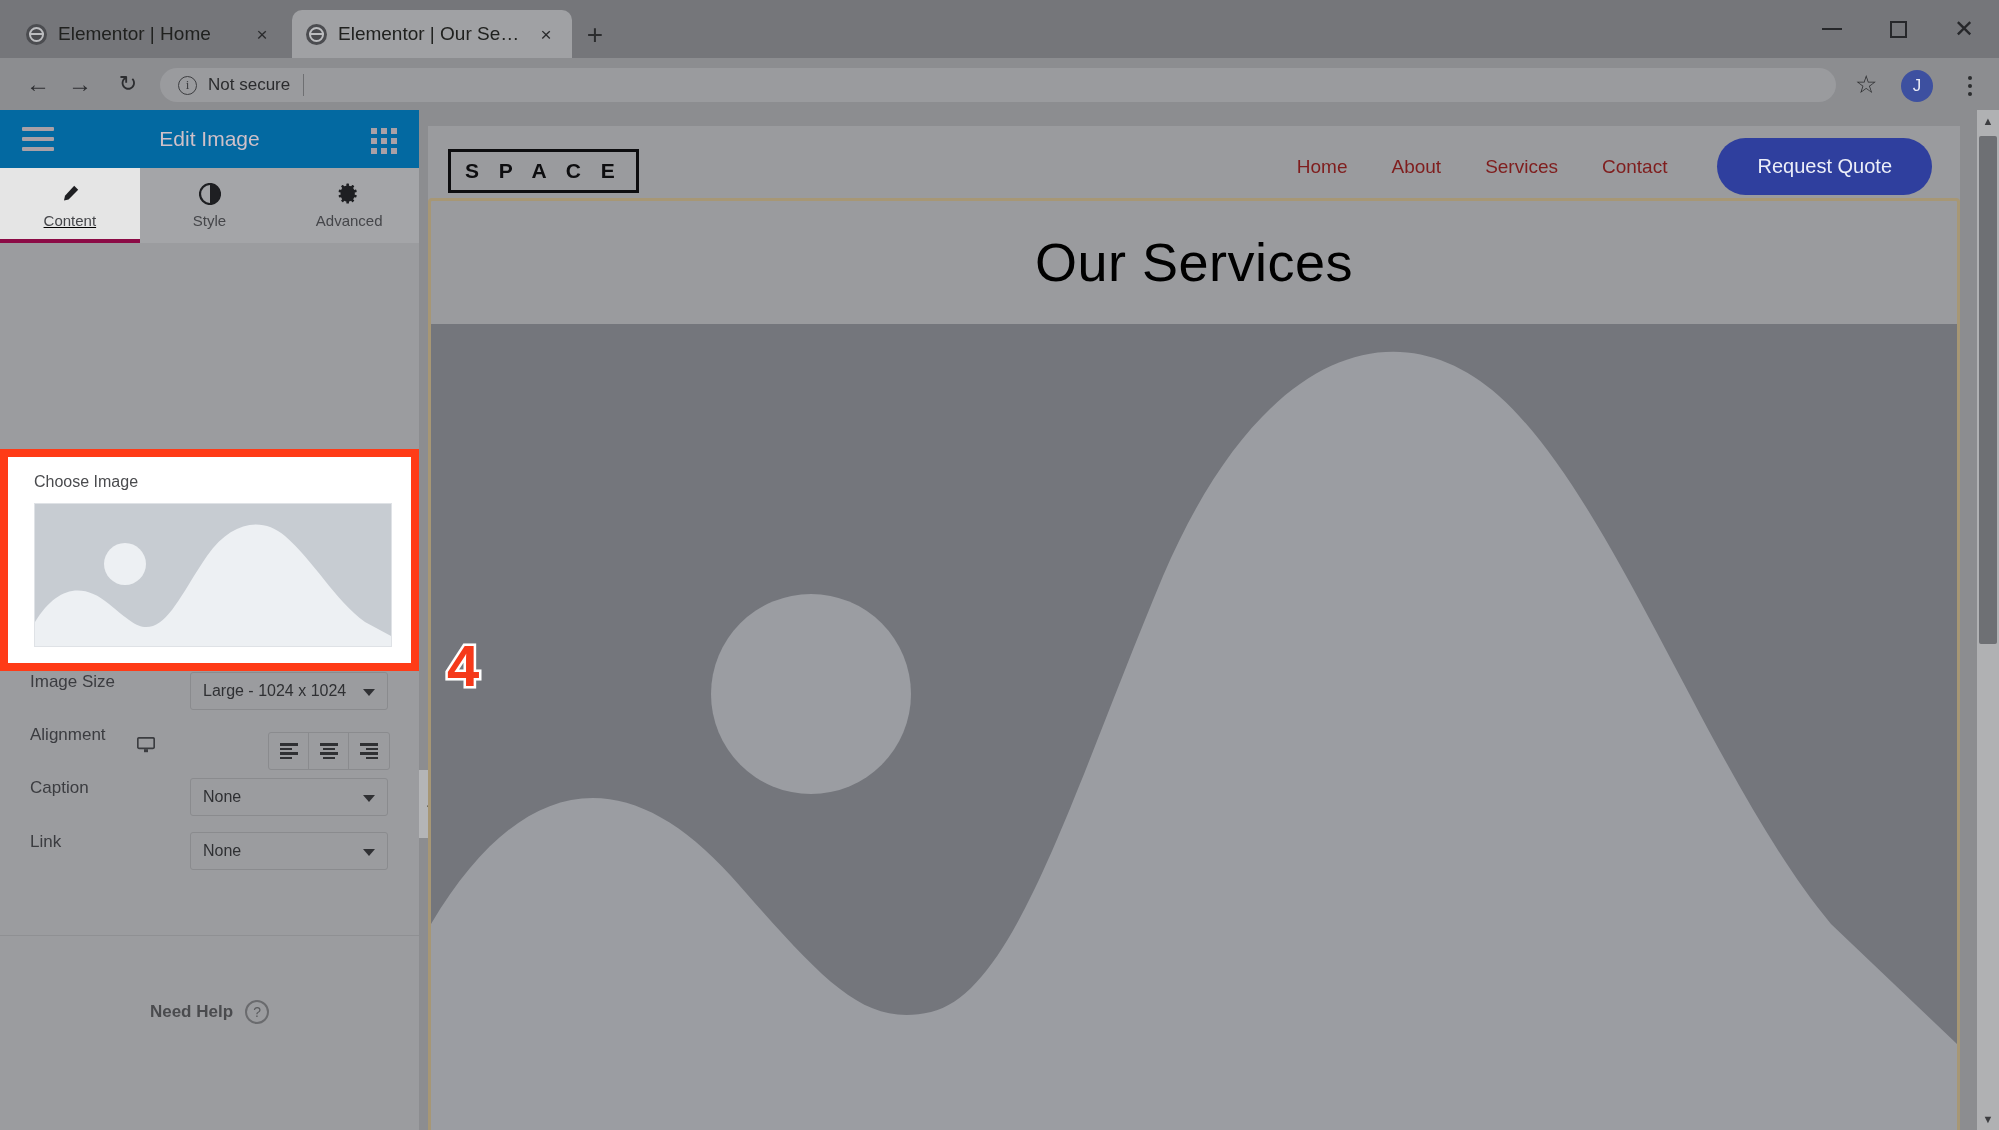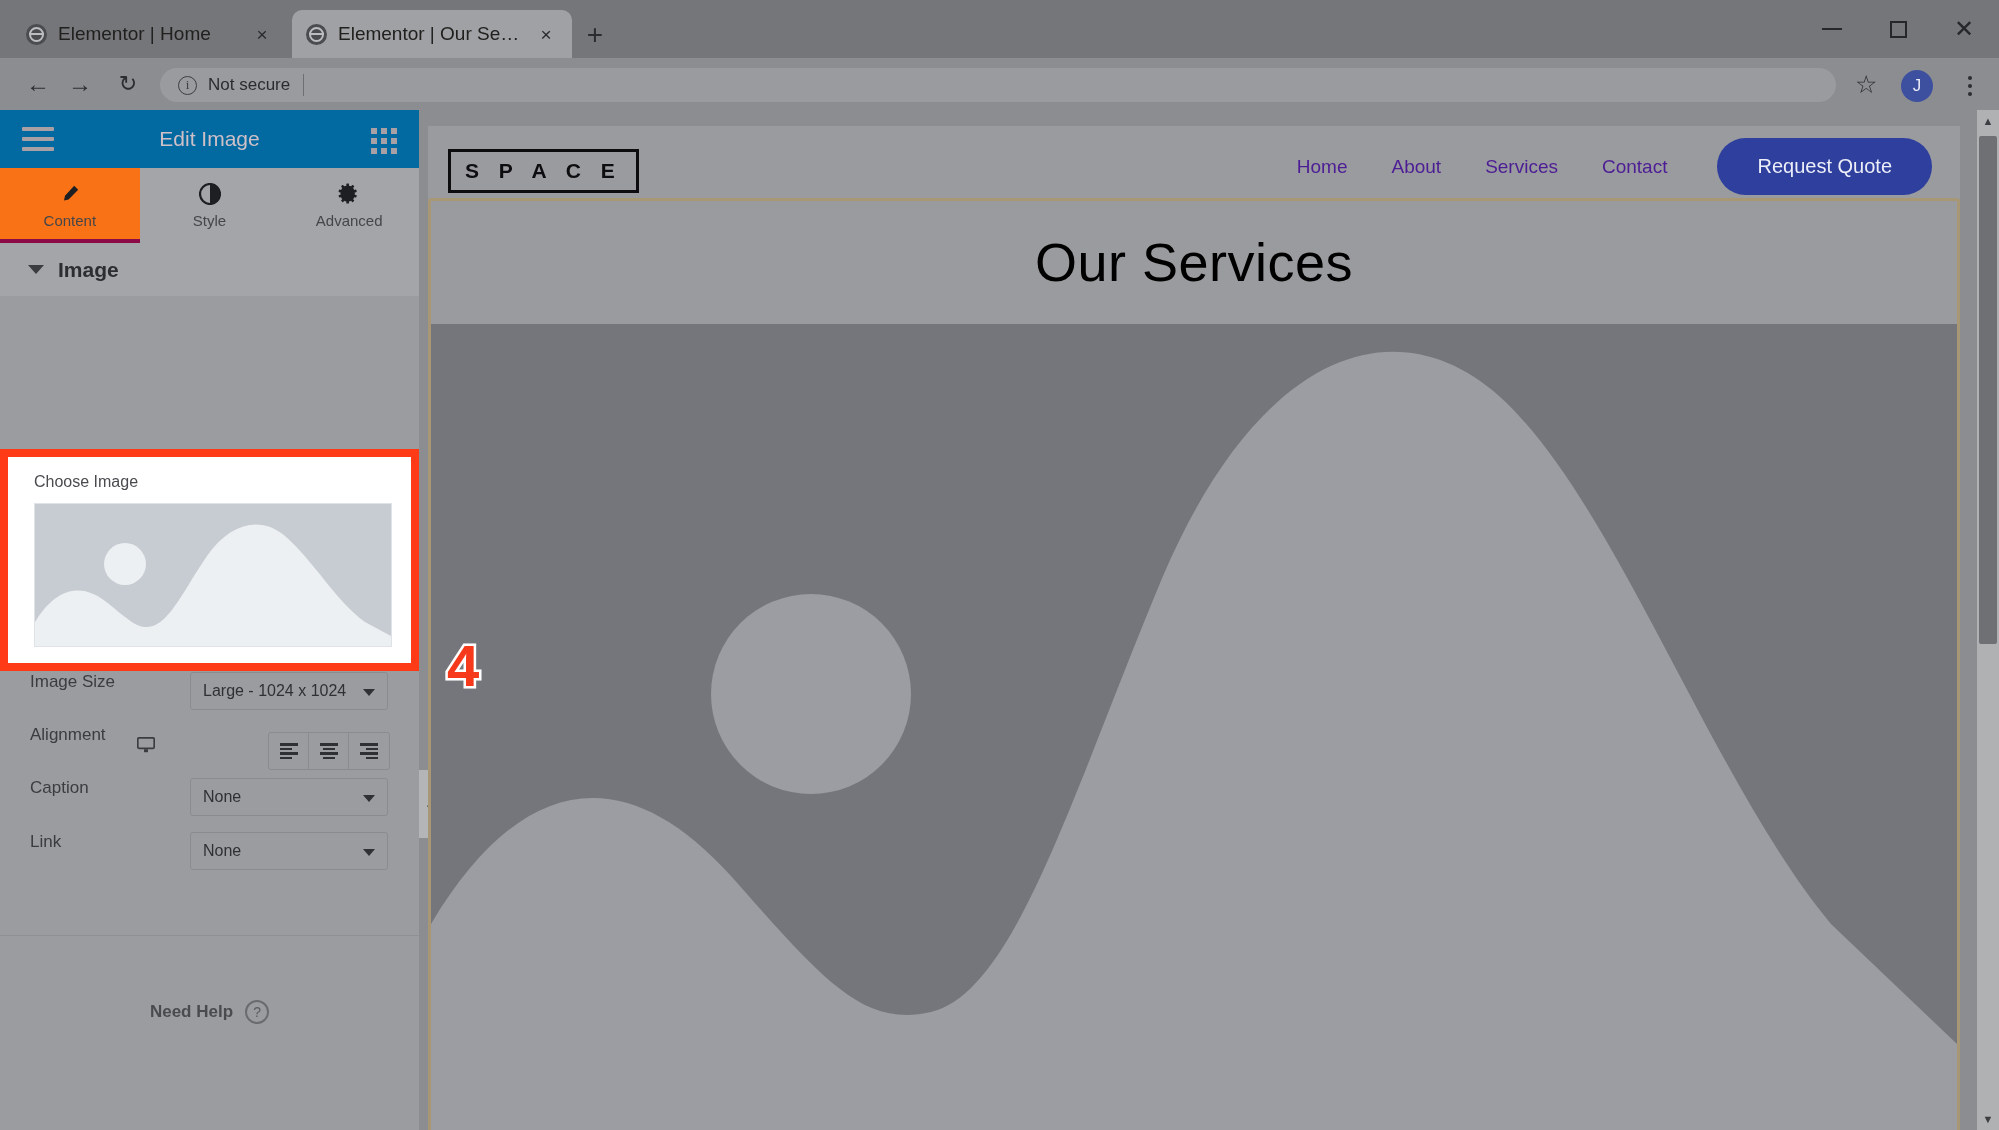--- a/index.html
+++ b/index.html
@@ -138,21 +138,21 @@
     display:grid; grid-template-columns:repeat(3,6px); grid-template-rows:repeat(3,6px);
     gap:4px;
   }
   #grid-icon i{ display:block;width:6px;height:6px;background:#a9a0a6; }
 
   #panel-tabs { height:75px; display:flex; background:#a4a5a8; position:relative; }
   .ptab {
     flex:1; display:flex;flex-direction:column;align-items:center;justify-content:center;
     gap:7px; position:relative;
   }
-  .ptab.active { background:#f97316; }
+  .ptab.active { background:#e5e5e5;text-decoration:underline; }
   .ptab.active::after{
     content:""; position:absolute;left:0;right:0;bottom:0;height:4px;background:#8c0b46;
   }
   .ptab-label { font-size:15px;color:#45464a; }
   .ptab-ico { height:22px; display:flex;align-items:center;justify-content:center; color:#1e1f22; }
 
   #section-image {
     height:54px; background:#a4a5a8; display:flex; align-items:center; gap:14px;
     padding-left:28px; border-bottom:1px solid #9a9b9e;
   }
@@ -233,21 +233,21 @@
     height:80px; position:relative;
   }
   #logo {
     position:absolute; left:20px; top:23px;
     border:3px solid #0d0d0f; padding:7px 14px;
     font-size:21px; letter-spacing:7px; color:#0d0d0f; font-weight:700;
   }
   #nav {
     position:absolute; right:28px; top:12px; display:flex; align-items:center; gap:0;
   }
-  .nav-link { font-size:19px; color:#4c1d95; padding:0 22px; }
+  .nav-link { font-size:19px; color:#7f1d1d; padding:0 22px; }
   #quote-btn {
     margin-left:28px; background:#2f3f9e; color:#eceef8;
     font-size:20px; border-radius:30px; padding:17px 40px;
   }
 
   #section-frame {
     position:absolute; left:0; top:72px; width:1532px; height:948px;
     border:3px solid #a79775; border-radius:4px; background:#9a9b9e;
     overflow:hidden;
   }
@@ -386,24 +386,20 @@
           <span class="ptab-ico">
             <svg width="22" height="22" viewBox="0 0 22 22">
               <path fill="#1e1f22" d="M11 7.3a3.7 3.7 0 1 0 0 7.4 3.7 3.7 0 0 0 0-7.4zm0 5.6a1.9 1.9 0 1 1 0-3.8 1.9 1.9 0 0 1 0 3.8z"></path>
               <path fill="#1e1f22" d="M19.3 12.6l-1.7-.3a6.9 6.9 0 0 0 0-2.6l1.7-.3a.7.7 0 0 0 .55-.83l-.33-1.6a.7.7 0 0 0-.83-.55l-1.68.34a6.9 6.9 0 0 0-1.3-2.26l1.1-1.3a.7.7 0 0 0-.08-.99l-1.25-1.05a.7.7 0 0 0-.99.08l-1.1 1.3a6.9 6.9 0 0 0-2.5-.72V.12A.7.7 0 0 0 10.2-.6H8.56a.7.7 0 0 0-.7.7v1.72a6.9 6.9 0 0 0-2.5.72l-1.1-1.3a.7.7 0 0 0-.99-.08L2.02 2.21a.7.7 0 0 0-.08.99l1.1 1.3A6.9 6.9 0 0 0 1.74 6.76L.06 6.42a.7.7 0 0 0-.83.55L-1.1 8.57a.7.7 0 0 0 .55.83l1.7.3a6.9 6.9 0 0 0 0 2.6l-1.7.3a.7.7 0 0 0-.55.83l.33 1.6a.7.7 0 0 0 .83.55l1.68-.34a6.9 6.9 0 0 0 1.3 2.26l-1.1 1.3a.7.7 0 0 0 .08.99l1.25 1.05a.7.7 0 0 0 .99-.08l1.1-1.3a6.9 6.9 0 0 0 2.5.72v1.72a.7.7 0 0 0 .7.7h1.64a.7.7 0 0 0 .7-.7v-1.72a6.9 6.9 0 0 0 2.5-.72l1.1 1.3a.7.7 0 0 0 .99.08l1.25-1.05a.7.7 0 0 0 .08-.99l-1.1-1.3a6.9 6.9 0 0 0 1.3-2.26l1.68.34a.7.7 0 0 0 .83-.55l.33-1.6a.7.7 0 0 0-.55-.83z" transform="translate(1.6 1.1) scale(0.86)"></path>
             </svg>
           </span>
           <span class="ptab-label">Advanced</span>
         </div>
       </div>
 
-      <div id="section-image">
-        <span id="section-caret"></span>
-        <span id="section-label">Image</span>
-      </div>
 
       <div id="choose-wrap">
         <div id="choose-label">Choose Image</div>
         <div id="img-preview">
           <svg width="356" height="142" viewBox="0 0 356 142" preserveAspectRatio="none">
             <rect x="0" y="0" width="356" height="142" fill="#c7ccd2"></rect>
             <path d="M0 118 C 22 82, 48 78, 74 100 C 96 118, 104 126, 118 122 C 136 116, 150 84, 172 52 C 196 18, 226 12, 250 32 C 278 56, 300 96, 330 118 L 356 132 L 356 142 L 0 142 Z" fill="#edf0f3"></path>
             <circle cx="90" cy="60" r="21" fill="#edf0f3"></circle>
           </svg>
         </div>

